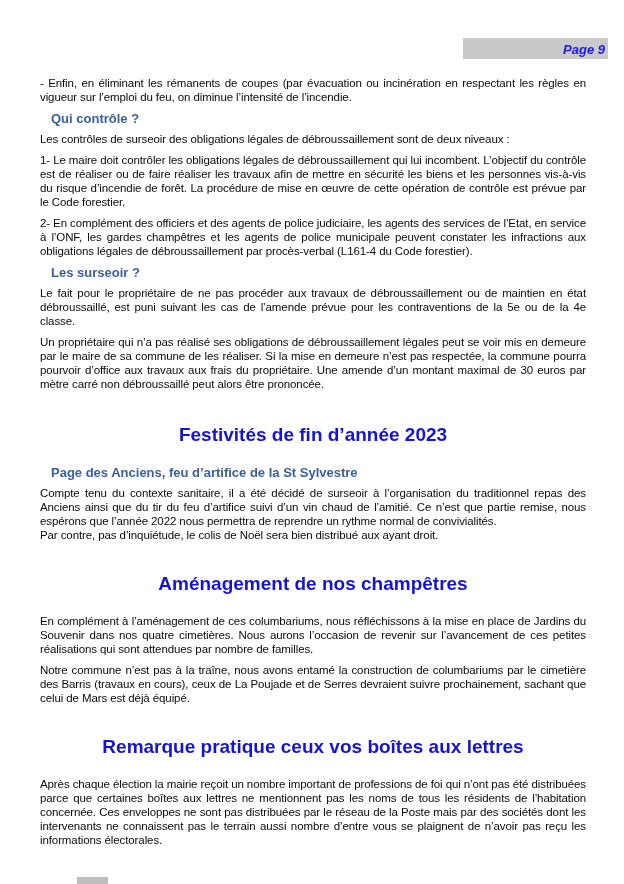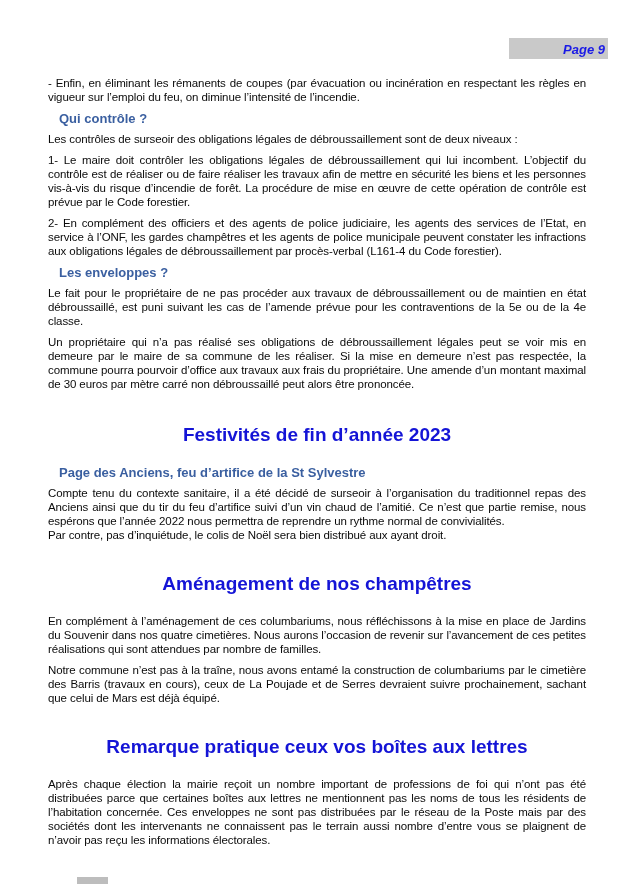--- a/index.html
+++ b/index.html
@@ -9,38 +9,38 @@
     height: 884px;
     background: #ffffff;
     overflow: hidden;
     font-family: "Liberation Sans", sans-serif;
     color: #0a0a0a;
   }
   .page-num-box {
     position: absolute;
     top: 38px;
     right: 16px;
-    width: 99px;
+    width: 145px;
     height: 21px;
     background: #c9c9c9;
     text-align: right;
     line-height: 21px;
   }
   .page-num {
     font-size: 13px;
     font-weight: bold;
     font-style: italic;
     color: #1a1ae6;
     padding-right: 3px;
     font-family: "Liberation Sans", sans-serif;
   }
   .content {
     position: absolute;
     top: 76px;
-    left: 48px;
+    left: 40px;
     right: 38px;
   }
   .para {
     margin: 0 0 7px 0;
     font-size: 11.5px;
     line-height: 14px;
     text-align: justify;
     letter-spacing: -0.1px;
   }
   .para.tight { margin-bottom: 0; }
@@ -79,21 +79,21 @@
   </div>
 
   <div class="content">
     <p class="para">- Enfin, en éliminant les rémanents de coupes (par évacuation ou incinération en respectant les règles en vigueur sur l’emploi du feu, on diminue l’intensité de l’incendie.</p>
 
     <h3 class="sub">Qui contrôle ?</h3>
     <p class="para">Les contrôles de surseoir des obligations légales de débroussaillement sont de deux niveaux :</p>
     <p class="para">1- Le maire doit contrôler les obligations légales de débroussaillement qui lui incombent. L’objectif du contrôle est de réaliser ou de faire réaliser les travaux afin de mettre en sécurité les biens et les personnes vis-à-vis du risque d’incendie de forêt. La procédure de mise en œuvre de cette opération de contrôle est prévue par le Code forestier.</p>
     <p class="para">2- En complément des officiers et des agents de police judiciaire, les agents des services de l’Etat, en service à l’ONF, les gardes champêtres et les agents de police municipale peuvent constater les infractions aux obligations légales de débroussaillement par procès-verbal (L161-4 du Code forestier).</p>
 
-    <h3 class="sub">Les enveloppes ?</h3>
+    <h3 class="sub">Les surseoir ?</h3>
     <p class="para">Le fait pour le propriétaire de ne pas procéder aux travaux de débroussaillement ou de maintien en état débroussaillé, est puni suivant les cas de l’amende prévue pour les contraventions de la 5e ou de la 4e classe.</p>
     <p class="para">Un propriétaire qui n’a pas réalisé ses obligations de débroussaillement légales peut se voir mis en demeure par le maire de sa commune de les réaliser. Si la mise en demeure n’est pas respectée, la commune pourra pourvoir d’office aux travaux aux frais du propriétaire. Une amende d’un montant maximal de 30 euros par mètre carré non débroussaillé peut alors être prononcée.</p>
 
     <h2 class="title first">Festivités de fin d’année 2023</h2>
     <h3 class="sub">Page des Anciens, feu d’artifice de la St Sylvestre</h3>
     <p class="para tight">Compte tenu du contexte sanitaire, il a été décidé de surseoir à l’organisation du traditionnel repas des Anciens ainsi que du tir du feu d’artifice suivi d’un vin chaud de l’amitié. Ce n’est que partie remise, nous espérons que l’année 2022 nous permettra de reprendre un rythme normal de convivialités.</p>
     <p class="para">Par contre, pas d’inquiétude, le colis de Noël sera bien distribué aux ayant droit.</p>
 
     <h2 class="title">Aménagement de nos champêtres</h2>
     <p class="para">En complément à l’aménagement de ces columbariums, nous réfléchissons à la mise en place de Jardins du Souvenir dans nos quatre cimetières. Nous aurons l’occasion de revenir sur l’avancement de ces petites réalisations qui sont attendues par nombre de familles.</p>

